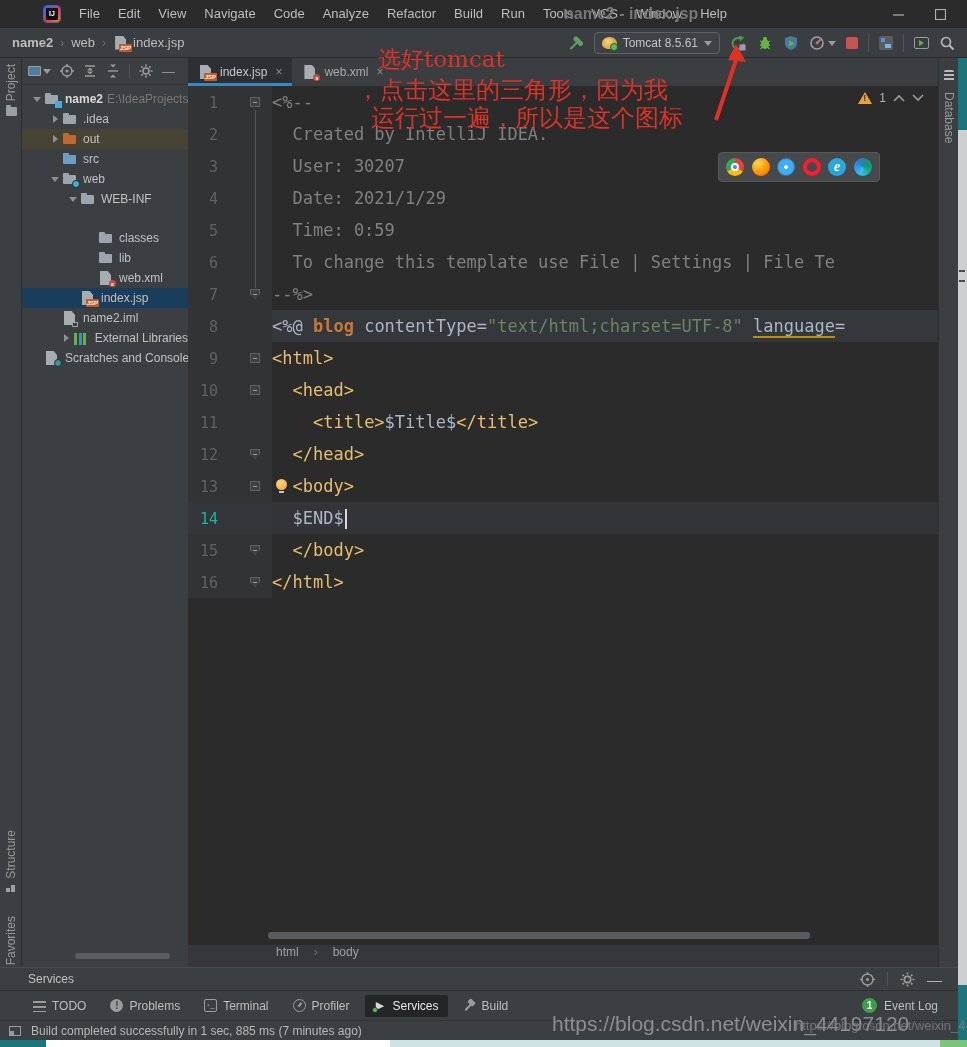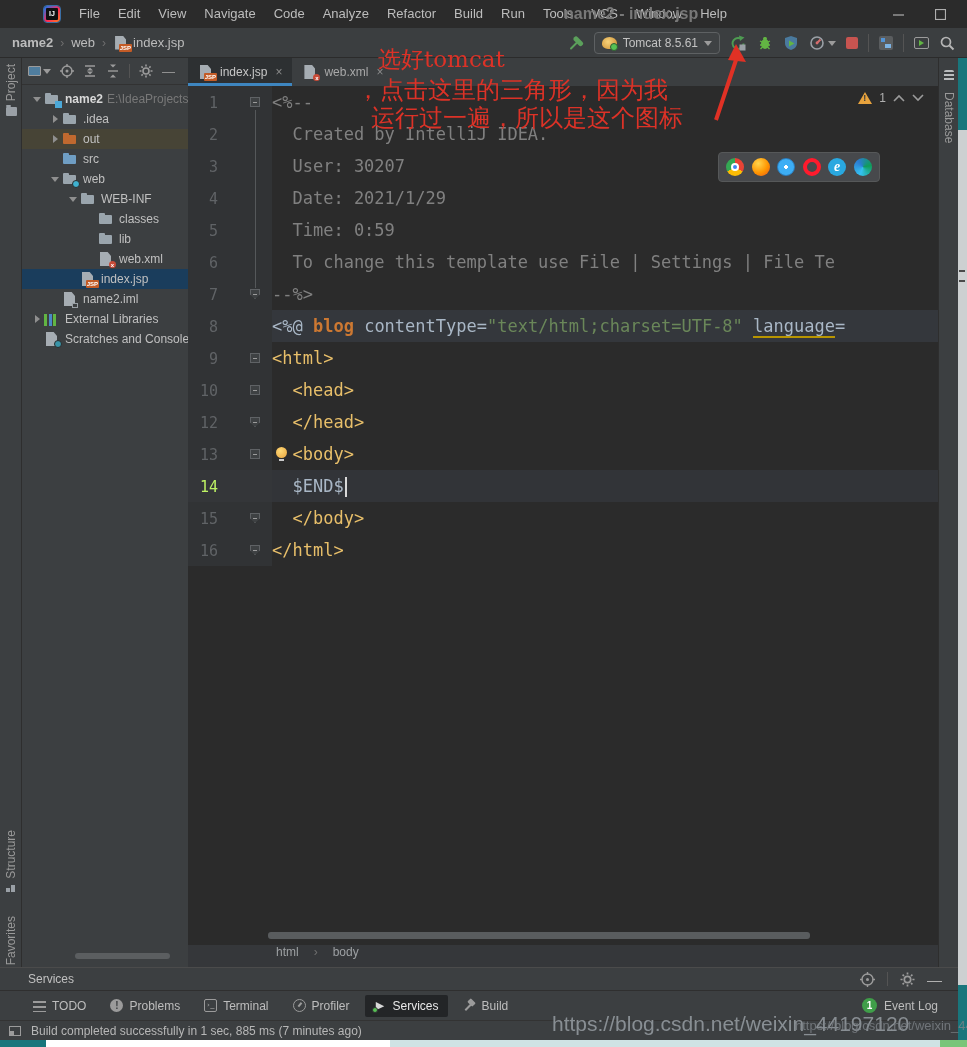--- a/index.html
+++ b/index.html
@@ -94,21 +94,21 @@
   .etab { display:flex; align-items:center; gap:6px; padding:0 10px; font-size:12px; color:#a9a9a9; position:relative;}
   .etab.active { background:#2d3032; color:#c7c7c7; }
   .etab.active::after { content:""; position:absolute; left:0; right:0; bottom:0; height:3px; background:#3e86c0;}
   .etab .x { color:#8b8b8b; font-size:12px; margin-left:2px;}
   #codewrap { position:relative; height:859px; overflow:hidden; background:#2b2b2b;}
   .crow { display:flex; height:32px; font:17px/32px "DejaVu Sans Mono", monospace; }
   .g { width:84px; flex:none; background:#313335; position:relative; }
   .crow.current .g { background:#343639; }
   .crow.current .c { background:#323438; }
   .lnum { display:inline-block; width:30px; text-align:right; color:#606366; font-size:15px; }
-  .crow.current .lnum { color:#bef264; }
+  .crow.current .lnum { color:#14b8a6; }
   .c { flex:1; white-space:pre; padding-left:0; position:relative; }
   .tok-comment{color:#808080;} .tok-tag{color:#e8bf6a;} .tok-keyword{color:#cc7832;font-weight:bold;}
   .tok-string{color:#6a8759;} .tok-plain{color:#a9b7c6;} .tok-warn{color:#a9b7c6;border-bottom:2px solid #b89500;}
   .crow .c.dirbg { background:#34373c; }
   .fold { position:absolute; left:62px; top:11px; width:10px; height:10px; background:#3e4143; border:1px solid #5f6265; }
   .fold.end { clip-path:polygon(0 0,100% 0,100% 55%,50% 100%,0 55%); }
   .fold::after { content:""; position:absolute; left:2px; top:4px; width:4px; height:1px; background:#9b9b9b;}
   #fold-line { position:absolute; left:67px; top:24px; width:1px; height:178px; background:#55585a; }
   .bulb { position:absolute; left:4px; top:9px; width:11px; height:11px; border-radius:50%;
     background:radial-gradient(circle at 40% 35%, #ffd977, #e8a33d); }
@@ -389,21 +389,21 @@
           </span>
           <span class="tlabel">web</span>
         </div>
         <div class="trow" style="padding-left: 44px;">
           <span class="chev">
             <span class="chev-o"></span>
           </span>
           <span class="ti ti-f"></span>
           <span class="tlabel">WEB-INF</span>
         </div>
-        <div class="trow" style="padding-left: 62px;">
+        <div class="trow" style="padding-left: 62px; margin-top: 19px;">
           <span class="chev"></span>
           <span class="ti ti-f"></span>
           <span class="tlabel">classes</span>
         </div>
         <div class="trow" style="padding-left: 62px;">
           <span class="chev"></span>
           <span class="ti ti-f"></span>
           <span class="tlabel">lib</span>
         </div>
         <div class="trow" style="padding-left: 62px;">
@@ -420,21 +420,21 @@
           </span>
           <span class="tlabel">index.jsp</span>
         </div>
         <div class="trow" style="padding-left: 26px;">
           <span class="chev"></span>
           <span class="ti ti-doc">
             <span class="tb tb-iml"></span>
           </span>
           <span class="tlabel">name2.iml</span>
         </div>
-        <div class="trow" style="padding-left: 8px;">
+        <div class="trow" style="padding-left: 8px; justify-content: flex-end;">
           <span class="chev">
             <span class="chev-c"></span>
           </span>
           <span class="ti ti-lib"></span>
           <span class="tlabel">External Libraries</span>
         </div>
         <div class="trow" style="padding-left: 8px;">
           <span class="chev"></span>
           <span class="ti ti-doc">
             <span class="tb tb-clock"></span>
@@ -496,20 +496,24 @@
             <div class="g"><span class="lnum">8</span></div>
             <div class="c dirbg"><span class="tok-plain">&lt;%@ </span><span class="tok-keyword">blog</span><span class="tok-plain"> contentType=</span><span class="tok-string">"text/html;charset=UTF-8"</span><span class="tok-plain"> </span><span class="tok-warn">language</span><span class="tok-plain">=</span></div>
           </div>
           <div class="crow">
             <div class="g"><span class="lnum">9</span><span class="fold"></span></div>
             <div class="c"><span class="tok-tag">&lt;html&gt;</span></div>
           </div>
           <div class="crow">
             <div class="g"><span class="lnum">10</span><span class="fold"></span></div>
             <div class="c"><span class="tok-plain">  </span><span class="tok-tag">&lt;head&gt;</span></div>
+          </div>
+          <div class="crow">
+            <div class="g"><span class="lnum">11</span></div>
+            <div class="c"><span class="tok-plain">    </span><span class="tok-tag">&lt;title&gt;</span><span class="tok-plain">$Title$</span><span class="tok-tag">&lt;/title&gt;</span></div>
           </div>
           <div class="crow">
             <div class="g"><span class="lnum">12</span><span class="fold end"></span></div>
             <div class="c"><span class="tok-plain">  </span><span class="tok-tag">&lt;/head&gt;</span></div>
           </div>
           <div class="crow">
             <div class="g"><span class="lnum">13</span><span class="fold"></span></div>
             <div class="c"><span class="bulb"></span><span class="tok-plain">  </span><span class="tok-tag">&lt;body&gt;</span></div>
           </div>
           <div class="crow current">

